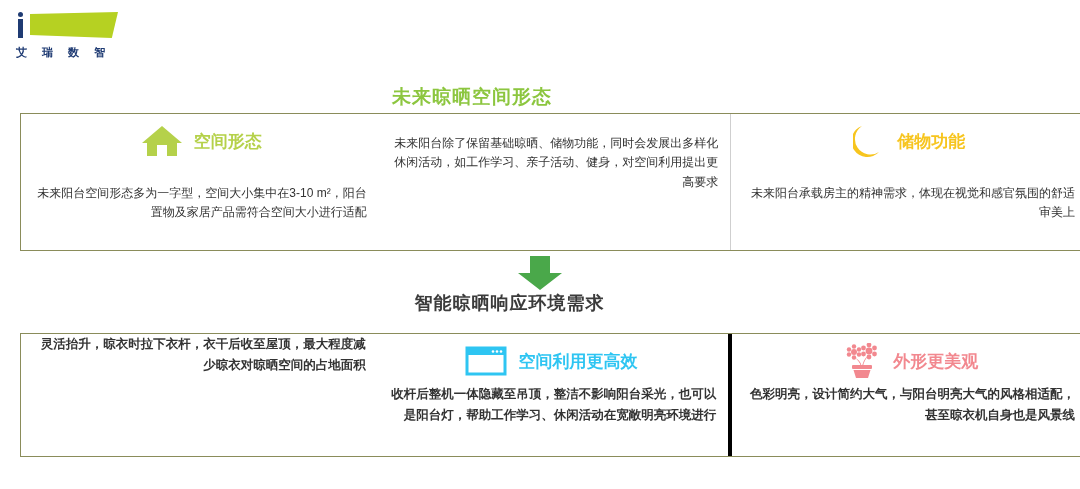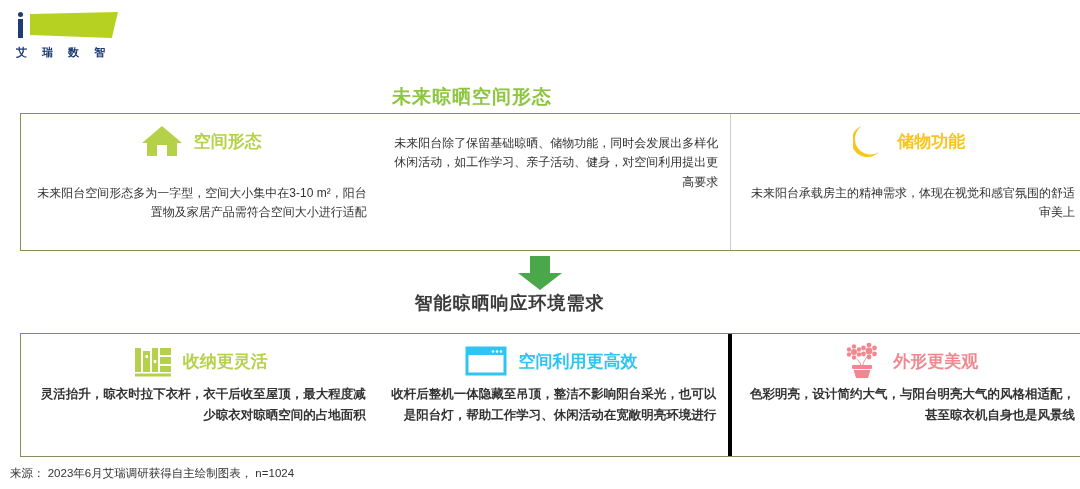--- a/index.html
+++ b/index.html
@@ -143,34 +143,20 @@
 
   <svg class="arrow" viewBox="0 0 48 34">
     <path d="M14 0 H34 V17 H46 L24 34 L2 17 H14 Z" fill="#4aa84a"></path>
   </svg>
 
   <div class="mid-title">智能晾晒响应环境需求</div>
 
   <div class="box box-bottom">
 
     <div class="col c1">
-      <div class="col-head">
-        <svg class="icon" width="40" height="34" viewBox="0 0 40 34">
-          <rect x="2" y="4" width="6" height="24" fill="#b5d14a"></rect>
-          <rect x="10" y="7" width="7" height="21" fill="#b5d14a"></rect>
-          <rect x="12.5" y="11" width="2.5" height="3" fill="#ffffff"></rect>
-          <rect x="19" y="4" width="6" height="24" fill="#b5d14a"></rect>
-          <rect x="20.8" y="16" width="2.5" height="3" fill="#ffffff"></rect>
-          <rect x="27" y="4" width="11" height="7" fill="#b5d14a"></rect>
-          <rect x="27" y="13" width="11" height="7" fill="#b5d14a"></rect>
-          <rect x="27" y="22" width="11" height="6" fill="#b5d14a"></rect>
-          <rect x="2" y="29.5" width="36" height="3" fill="#b5d14a"></rect>
-        </svg>
-        <span class="col-title t-green-light">收纳更灵活</span>
-      </div>
       <div class="col-body">灵活抬升，晾衣时拉下衣杆，衣干后收至屋顶，最大程度减少晾衣对晾晒空间的占地面积</div>
     </div>
 
     <div class="col c2">
       <div class="col-head">
         <svg class="icon" width="44" height="34" viewBox="0 0 44 34">
           <rect x="2" y="4" width="38" height="26" fill="none" stroke="#2ec5f2" stroke-width="3"></rect>
           <rect x="2" y="4" width="38" height="7" fill="#2ec5f2"></rect>
           <circle cx="28" cy="7.5" r="1.3" fill="#ffffff"></circle>
           <circle cx="32" cy="7.5" r="1.3" fill="#ffffff"></circle>
@@ -205,15 +191,14 @@
             <path d="M12.5 27 L29.5 27 L27 35 L15 35 Z"></path>
           </g>
         </svg>
         <span class="col-title t-pink">外形更美观</span>
       </div>
       <div class="col-body">色彩明亮，设计简约大气，与阳台明亮大气的风格相适配，甚至晾衣机自身也是风景线</div>
     </div>
 
   </div>
 
-  <div class="footer">来源： 2023年6月艾瑞调研获得自主绘制图表，  n=1024</div>
 
 </div>
 
 </body></html>

